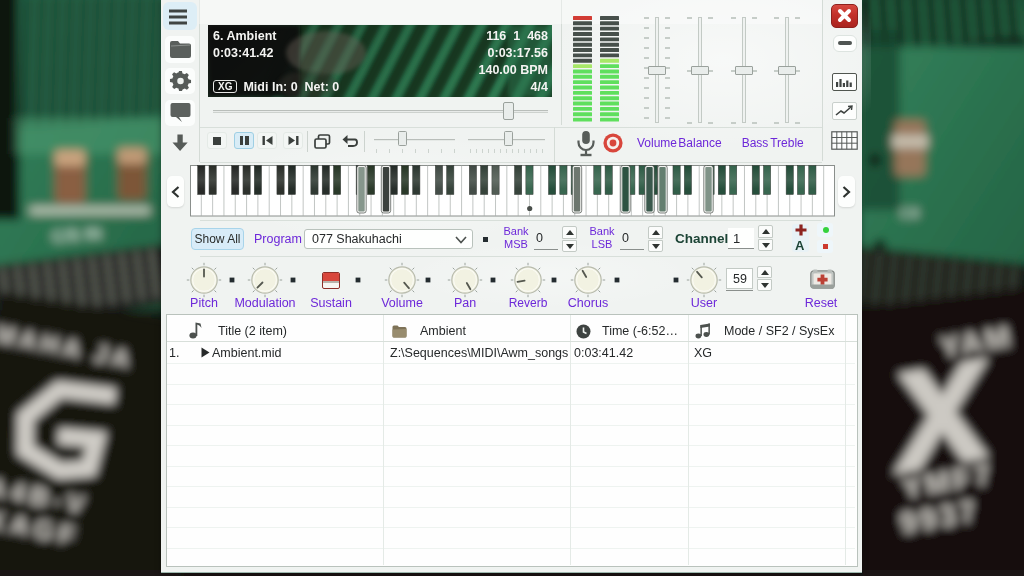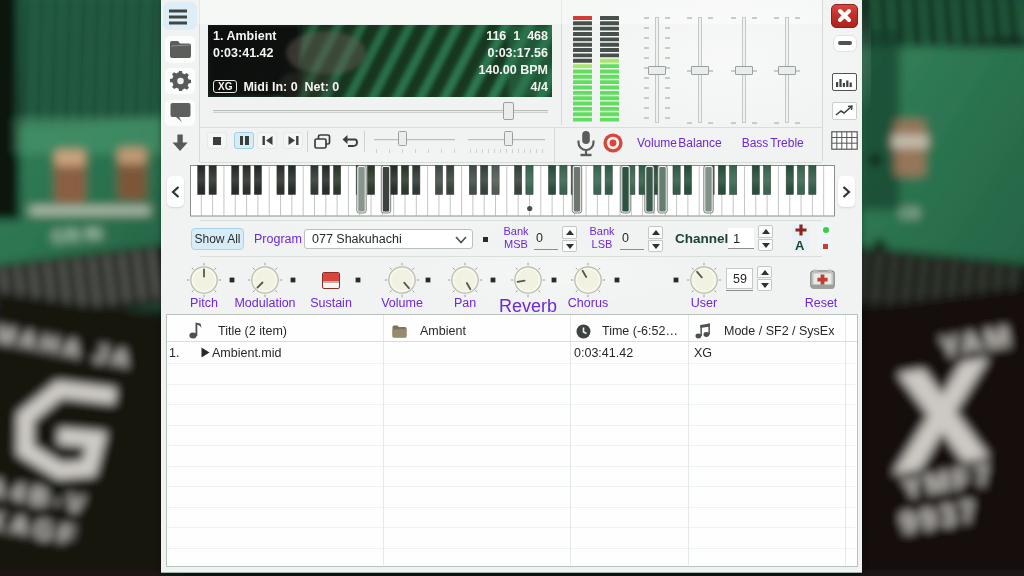--- a/index.html
+++ b/index.html
@@ -247,21 +247,21 @@
         <line x1="338" y1="85" x2="388" y2="-12" stroke="#12331f" stroke-width="13"></line>
         <line x1="351" y1="85" x2="401" y2="-12" stroke="#2f7b52" stroke-width="7" opacity="0.7"></line>
         <line x1="362" y1="85" x2="412" y2="-12" stroke="#12331f" stroke-width="13"></line>
         <line x1="375" y1="85" x2="425" y2="-12" stroke="#2f7b52" stroke-width="7" opacity="0.7"></line>
       </g>
       <rect x="300" y="0" width="44" height="72" fill="#2c6f4c" opacity="0.55" filter="url(#lblur)"></rect>
       <rect x="0" y="0" width="92" height="72" fill="#0d0f0d" opacity="0.9" filter="url(#lblur)"></rect>
       <ellipse cx="118" cy="28" rx="40" ry="22" fill="#6a6258" opacity="0.45" filter="url(#lblur)"></ellipse>
       <ellipse cx="100" cy="60" rx="30" ry="14" fill="#3a362e" opacity="0.4" filter="url(#lblur)"></ellipse>
     </svg>
-<div class="lcdtext" style="left:52px;top:28.5px">1. Ambient</div>
+<div class="lcdtext" style="left:52px;top:28.5px">6. Ambient</div>
 <div class="lcdtext" style="left:52px;top:45.5px">0:03:41.42</div>
 <div class="lcdtext" style="right:314px;top:28.5px">116&nbsp;&nbsp;1&nbsp;&nbsp;468</div>
 <div class="lcdtext" style="right:314px;top:45.5px">0:03:17.56</div>
 <div class="lcdtext" style="right:314px;top:62.5px">140.00 BPM</div>
 <div class="lcdtext" style="right:314px;top:79.5px">4/4</div>
 <div class="lcdtext" style="left:52px;top:79.5px"><span style="display:inline-block;border:1.3px solid #e8e8e6;border-radius:3px;font-size:10px;padding:0 4px;margin-right:6px;line-height:11.5px;vertical-align:1px">XG</span>Midi In: 0  Net: 0</div>
 <div class="abs" style="left:52px;top:110px;width:335px;height:3px;background:#e8ebe9;border-top:1px solid #b9beba;border-bottom:1px solid #cdd2ce"></div>
 <div class="abs" style="left:342px;top:102px;width:11px;height:18px;background:#e9edeb;border:1px solid #9aa19c;border-radius:2px"></div>
 <svg style="position:absolute;left:412px;top:16px" width="46" height="108" viewBox="0 0 46 108">
       <rect x="0" y="0.00" width="19" height="3.9" rx="0.5" fill="#d23c34"></rect>
@@ -726,21 +726,21 @@
     </svg>
 <div class="abs" style="left:161px;top:272px;width:18px;height:17px;border:1.5px solid #8d2e28;border-radius:2px;background:#f8f6f2;overflow:hidden">
 <div style="position:absolute;left:0;top:0;width:100%;height:8px;background:#d8463c"></div>
 <div style="position:absolute;left:0;top:8px;width:100%;height:2px;background:#b8b4ac"></div>
     </div>
 <div class="lbl" style="left:3px;top:296px;width:80px;text-align:center;font-size:12.5px">Pitch</div>
 <div class="lbl" style="left:64px;top:296px;width:80px;text-align:center;font-size:12.5px">Modulation</div>
 <div class="lbl" style="left:130px;top:296px;width:80px;text-align:center;font-size:12.5px">Sustain</div>
 <div class="lbl" style="left:201px;top:296px;width:80px;text-align:center;font-size:12.5px">Volume</div>
 <div class="lbl" style="left:264px;top:296px;width:80px;text-align:center;font-size:12.5px">Pan</div>
-<div class="lbl" style="left:327px;top:296px;width:80px;text-align:center;font-size:18px">Reverb</div>
+<div class="lbl" style="left:327px;top:296px;width:80px;text-align:center;font-size:12px">Reverb</div>
 <div class="lbl" style="left:387px;top:296px;width:80px;text-align:center;font-size:12.5px">Chorus</div>
 <div class="lbl" style="left:503px;top:296px;width:80px;text-align:center;font-size:12.5px">User</div>
 <div class="lbl" style="left:620px;top:296px;width:80px;text-align:center;font-size:12.5px">Reset</div>
 <div class="abs" style="left:565px;top:268px;width:27px;height:21px;background:#fefffe;border:1px solid #c3cac5;font-size:12.5px;color:#26292a;line-height:20px;padding-left:6px">59</div>
 <div class="abs" style="left:565px;top:290px;width:27px;height:1px;background:#8a8f8c"></div>
 <div class="abs" style="left:596px;top:266px;width:15px;height:12.0px;background:#fbfcfb;border:1px solid #c3cac5;border-radius:2px 2px 0 0"></div>
     <div class="abs" style="left:596px;top:279.0px;width:15px;height:12.0px;background:#fbfcfb;border:1px solid #c3cac5;border-radius:0 0 2px 2px"></div>
     <svg class="abs" style="left:600px;top:270px" width="8" height="5" viewBox="0 0 8 5">
       <path d="M0 5 L4 0 L8 5 Z" fill="#2e3330"></path>
     </svg>
@@ -794,14 +794,15 @@
 <rect x="5.4" y="3" width="1.5" height="11" fill="#4c514e"></rect>
       <rect x="13.4" y="1.5" width="1.5" height="11" fill="#4c514e"></rect>
 <path d="M5.4 3 L14.9 1.5 L14.9 4.5 L5.4 6 Z" fill="#4c514e"></path>
     </svg>
 <div class="cell" style="left:563px;top:324px">Mode / SF2 / SysEx</div>
 <div class="cell" style="left:8px;top:346px">1.</div>
 <svg class="abs" style="left:40px;top:347px" width="9" height="11" viewBox="0 0 9 11">
       <path d="M0.5 0.5 L8.5 5.5 L0.5 10.5 Z" fill="#26292a"></path>
     </svg>
 <div class="cell" style="left:51px;top:346px">Ambient.mid</div>
+<div class="cell" style="left:229px;top:346px">Z:\Sequences\MIDI\Awm_songs</div>
 <div class="cell" style="left:413px;top:346px">0:03:41.42</div>
 <div class="cell" style="left:533px;top:346px">XG</div>
 </div>
 </body></html>

